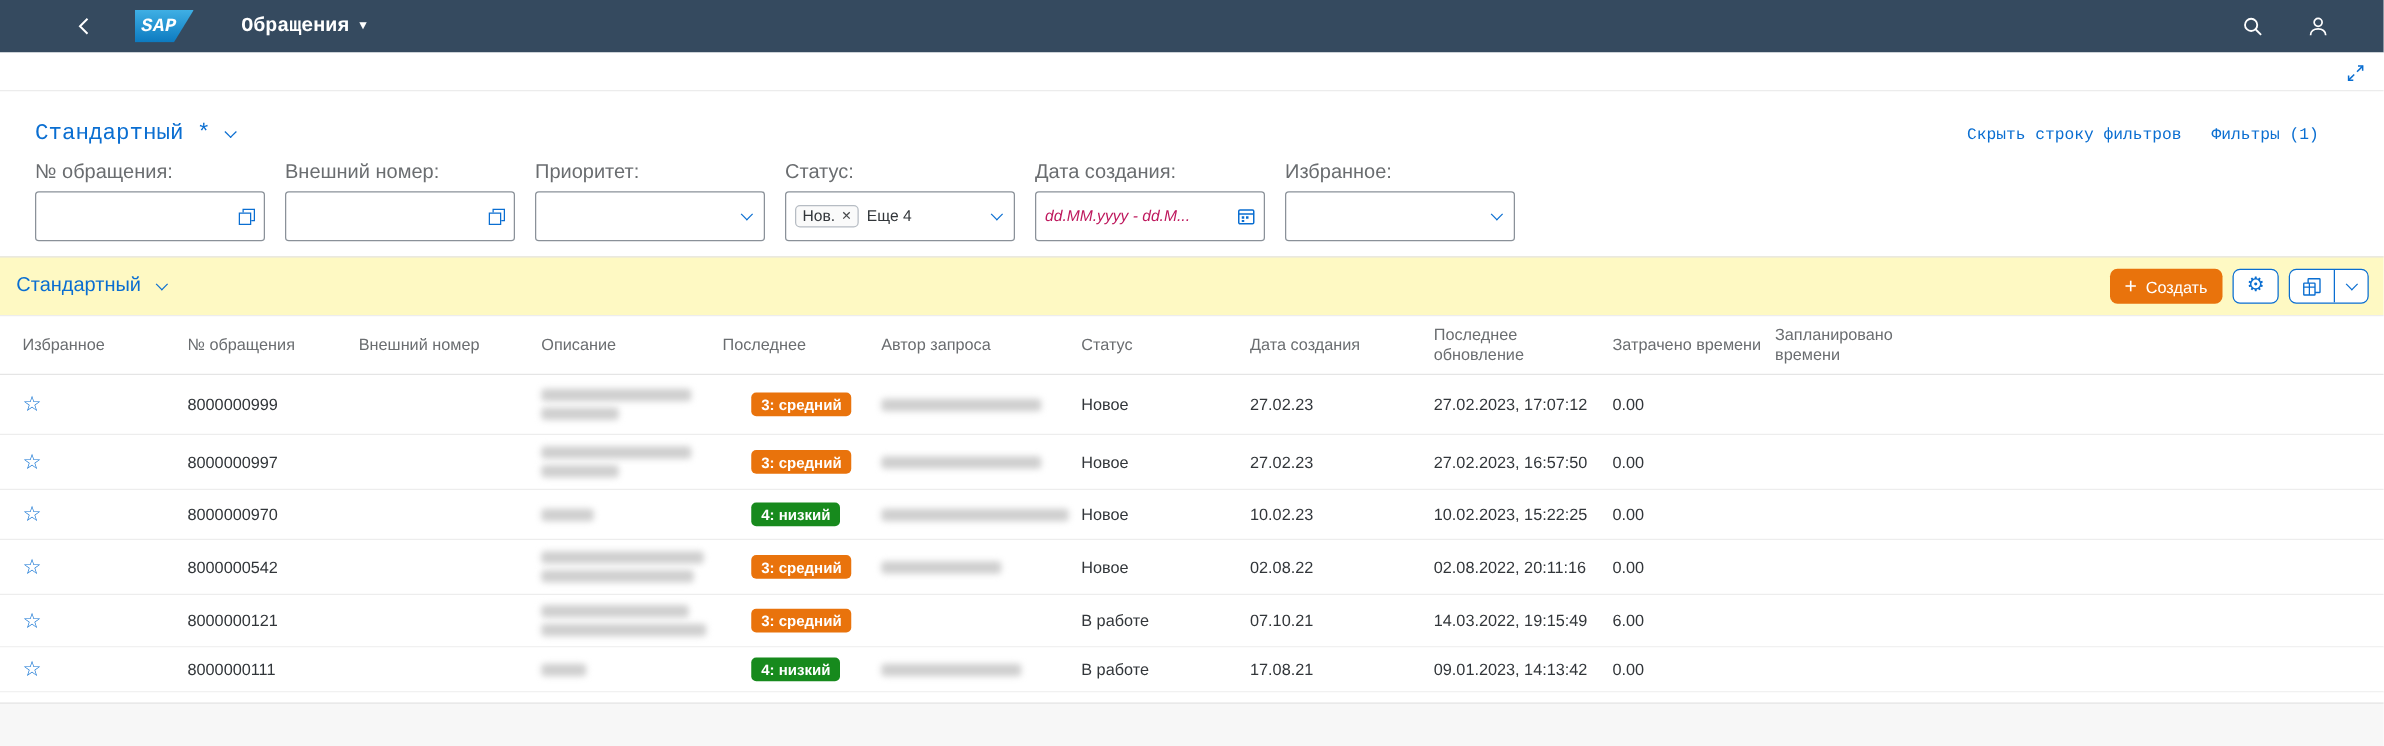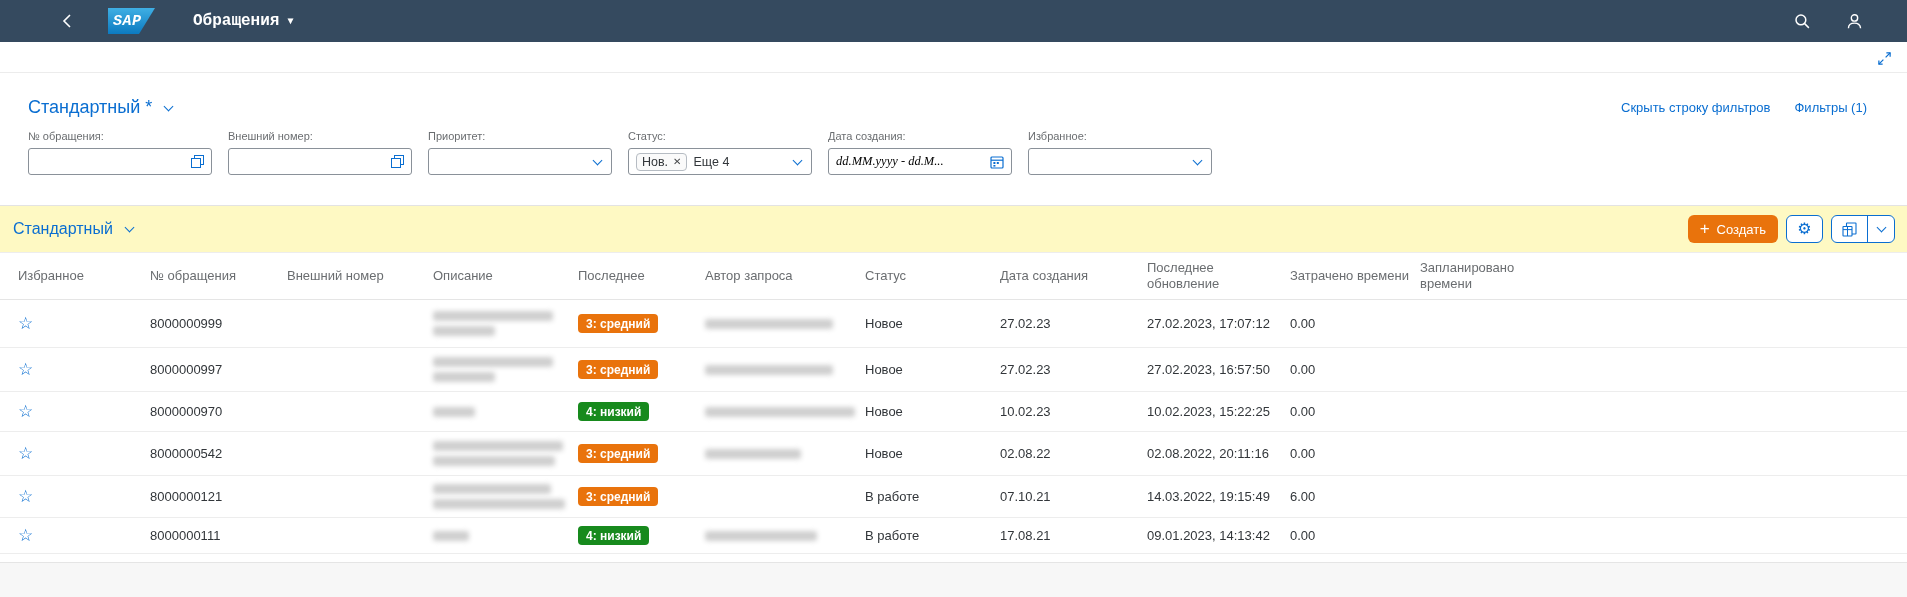--- a/index.html
+++ b/index.html
@@ -26,38 +26,38 @@
   .shell-title .tri{font-size:10px;color:#fff;}
   .shell-right{margin-left:auto;display:flex;align-items:center;gap:30px;padding-right:42px;}
   .shell-icon{width:22px;height:22px;display:flex;align-items:center;justify-content:center;cursor:pointer;}
 
   
   .strip{height:31px;background:#fff;border-bottom:1px solid #ececec;position:relative;flex:none;}
   .collapse-btn{position:absolute;right:14px;top:7px;width:18px;height:18px;display:flex;align-items:center;justify-content:center;cursor:pointer;}
 
   
   .filterbar{height:132px;background:#fff;flex:none;}
-  .fb-top{display:flex;justify-content:space-between;align-items:center;padding:24px 40px 0 28px;}
+  .fb-top{display:flex;justify-content:space-between;align-items:center;padding:24px 52px 0 28px;font-family:Liberation Mono, monospace;}
   .variant-title{color:var(--accent);font-size:18px;display:flex;align-items:center;gap:10px;cursor:pointer;}
   .fb-links{display:flex;gap:24px;}
   .fb-link{color:var(--accent);font-size:13px;cursor:pointer;white-space:nowrap;}
   .fb-fields{display:flex;padding:12px 0 0 28px;}
   .ffield{width:184px;margin-right:16px;}
-  .ffield label{display:block;font-size:11px;color:var(--label);margin-bottom:6px;white-space:nowrap;}
-  .fctl{height:27px;border:1px solid var(--border);border-radius:3px;background:#fff;display:flex;align-items:center;padding:0 7px;cursor:text;position:relative;}
+  .ffield label{display:block;font-size:16px;color:var(--label);margin-bottom:6px;white-space:nowrap;}
+  .fctl{height:40px;border:1px solid var(--border);border-radius:3px;background:#fff;display:flex;align-items:center;padding:0 7px;cursor:text;position:relative;}
   .fctl .grow{flex:1;}
   .chev{width:7px;height:7px;border-right:1.6px solid var(--accent);border-bottom:1.6px solid var(--accent);transform:rotate(45deg);margin:-3px 3px 0 3px;flex:none;}
   .vh{position:relative;width:13px;height:13px;flex:none;}
   .vh::before{content:"";position:absolute;top:0;right:0;width:8px;height:8px;border:1px solid var(--accent);}
   .vh::after{content:"";position:absolute;bottom:0;left:0;width:8px;height:8px;border:1px solid var(--accent);background:#fff;}
   .token{display:flex;align-items:center;gap:5px;border:1px solid #b6bcc3;border-radius:4px;background:#fafafa;
     padding:1px 5px;font-size:12.5px;color:var(--text);flex:none;}
   .token .x{font-size:10px;color:#46484a;cursor:pointer;}
   .more-txt{font-size:12.5px;color:var(--text);margin-left:6px;white-space:nowrap;overflow:hidden;}
-  .ph{font-style:italic;color:#000000;font-size:12.5px;white-space:nowrap;overflow:hidden;font-family:Liberation Serif, serif;}
+  .ph{font-style:italic;color:#be185d;font-size:12.5px;white-space:nowrap;overflow:hidden;}
 
   
   .toolbar{height:47px;background:#fef9c3;border-top:1px solid #e3e3e3;display:flex;align-items:center;
     justify-content:space-between;padding:0 12px 0 13px;flex:none;}
   .toolbar .variant-title{font-size:16px;}
   .tb-actions{display:flex;align-items:center;gap:8px;}
   .btn-create{height:28px;background:var(--orange);border:none;border-radius:6px;color:#fff;font-size:13px;
     display:flex;align-items:center;gap:7px;padding:0 12px;cursor:pointer;font-family:inherit;}
   .btn-create .plus{font-size:17px;line-height:1;font-weight:400;margin-top:-2px;}
   .btn-icon{height:28px;width:37px;background:#fff;border:1px solid var(--accent);border-radius:6px;color:var(--accent);
@@ -71,21 +71,21 @@
   
   .thead-row,.trow{display:grid;grid-template-columns:var(--cols);align-items:center;}
   .thead-row{height:48px;background:#fff;border-top:1px solid #ededed;border-bottom:1px solid var(--sep);flex:none;}
   .thead-row .cell{color:var(--label);font-size:13px;line-height:1.25;white-space:normal;cursor:pointer;}
   .cell{padding-right:10px;font-size:13px;color:var(--text);display:flex;align-items:center;min-width:0;}
   .c0{padding-left:18px;}
   .c3,.c5{flex-direction:column;align-items:flex-start;justify-content:center;}
   .trow{background:#fff;border-bottom:1px solid #ededed;cursor:pointer;}
   .r0{height:48px;}.r1{height:44px;}.r2{height:40px;}.r3{height:44px;}.r4{height:42px;}.r5{height:36px;}
   .star{color:var(--accent);font-size:17px;line-height:1;cursor:pointer;}
-  .badge{display:inline-block;padding:2.5px 8px;border-radius:4px;color:#fff;font-size:12px;font-weight:bold;white-space:nowrap;}
+  .badge{display:inline-block;padding:2.5px 8px;border-radius:4px;color:#fff;font-size:12px;font-weight:bold;white-space:nowrap;margin-left:23px;}
   .redact{height:10px;border-radius:3px;background:#cfcfcf;filter:blur(2.5px);margin:2.5px 0;max-width:100%;}
   .tgap{height:8px;background:#fff;flex:none;}
   .page-footer{flex:1;background:#f7f7f7;border-top:1px solid var(--sep);}
   svg{display:block;}
 </style>
 </head>
 <body>
 
 <header class="shell">
   <div class="back">

